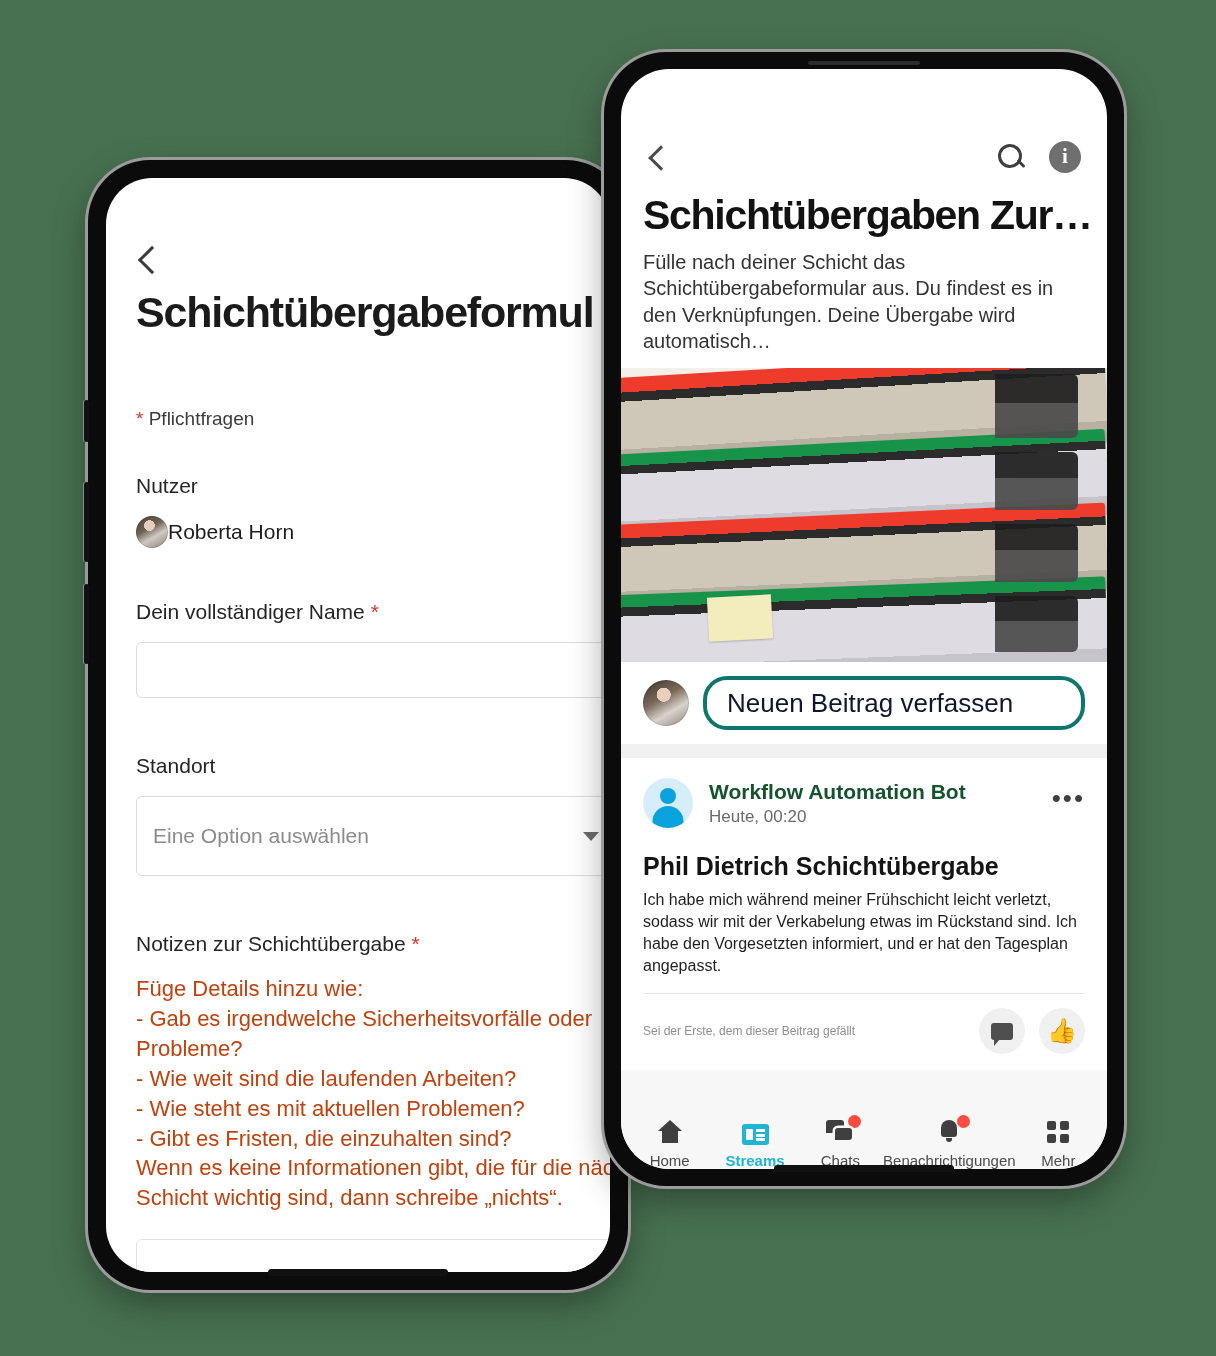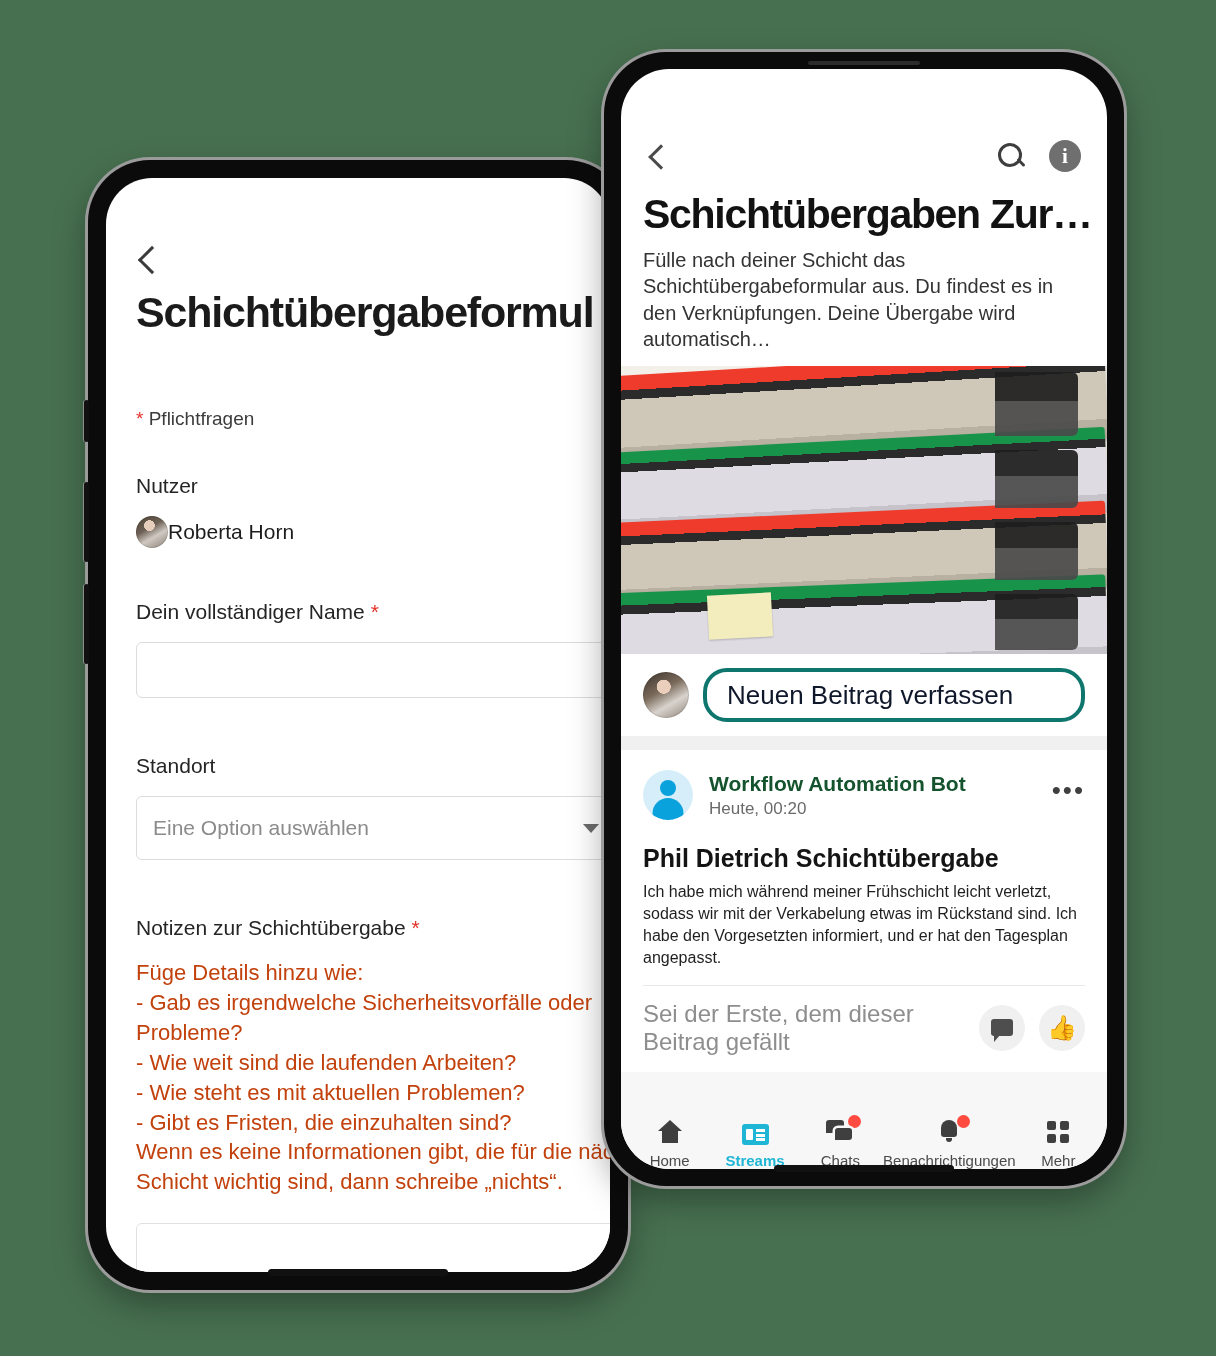--- a/index.html
+++ b/index.html
@@ -171,21 +171,21 @@
     background: #fff;
     margin-bottom: 56px;
   }
   .select-box {
     height: 54px;
     border: 1px solid #dcdcdc;
     border-radius: 6px;
     background: #fff;
     display: flex;
     align-items: center;
-    padding: 4px 16px;
+    padding: 12px 16px;
     margin-bottom: 56px;
     position: relative;
   }
   .select-ph {
     font-size: 21px;
     color: #8b8b8b;
   }
   .caret {
     position: absolute;
     right: 100px;
@@ -404,21 +404,21 @@
     padding-bottom: 16px;
   }
   .post-actions {
     display: flex;
     align-items: center;
     border-top: 1px solid #e8e8e8;
     padding: 14px 0 16px 0;
   }
   .first-like {
     flex: 1;
-    font-size: 24px;
+    font-size: 12px;
     color: #8e8e8e;
   }
   .round-btn {
     width: 46px; height: 46px;
     border-radius: 50%;
     background: #f0f0f0;
     display: flex;
     align-items: center;
     justify-content: center;
     margin-left: 14px;

